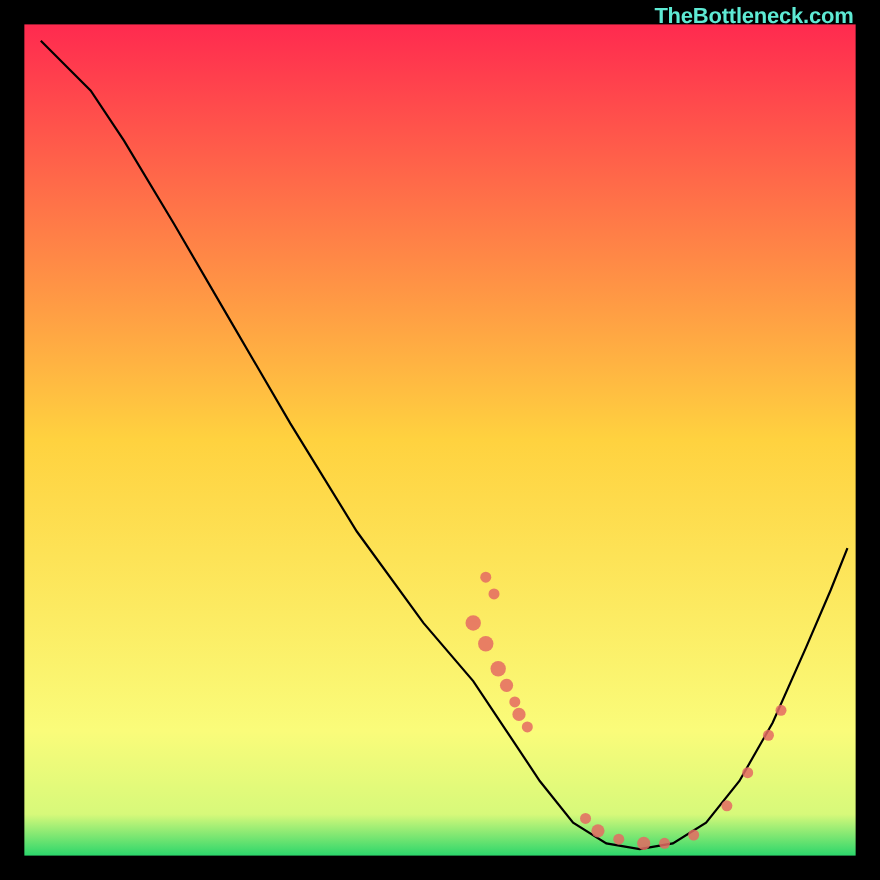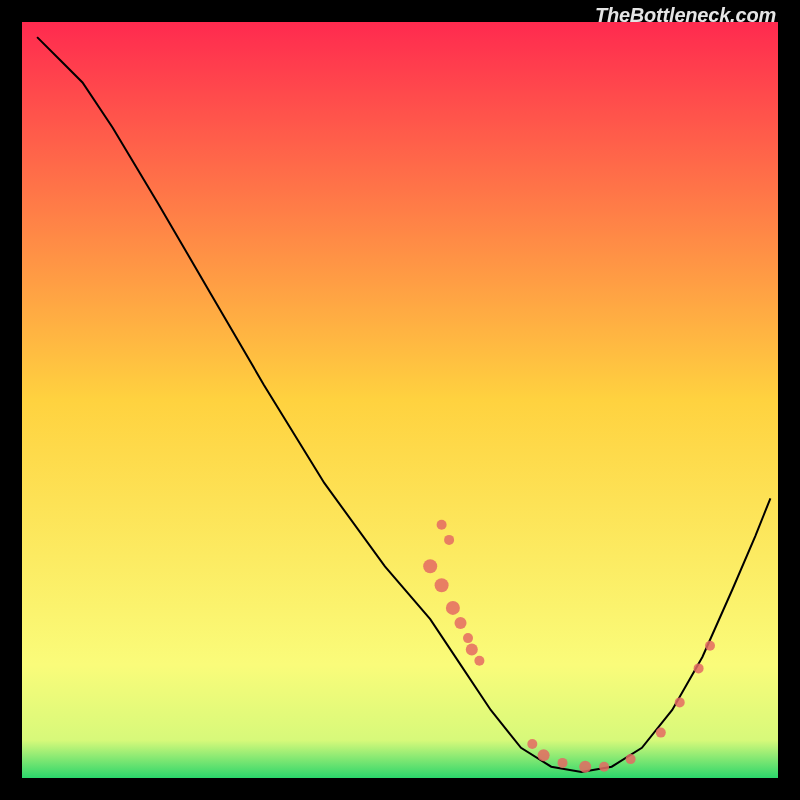--- a/index.html
+++ b/index.html
@@ -21,25 +21,24 @@
     position: absolute;
     top: 22px;
     left: 22px;
     width: 756px;
     height: 756px;
   }
   .watermark {
     position: absolute;
     top: 4px;
     right: 24px;
-    color: #e5e5e5;
+    color: #5eead4;
     font-size: 20px;
     font-weight: bold;
     letter-spacing: -0.2px;
-    font-style: italic;
   }
 </style>
 </head>
 <body>
 
 <div class="canvas">
   <svg class="plot-area" viewBox="0 0 756 756">
     <defs>
       <linearGradient id="bg-grad" x1="0" y1="0" x2="0" y2="1">
           <stop offset="0%" stop-color="#ff2a4f"></stop>

